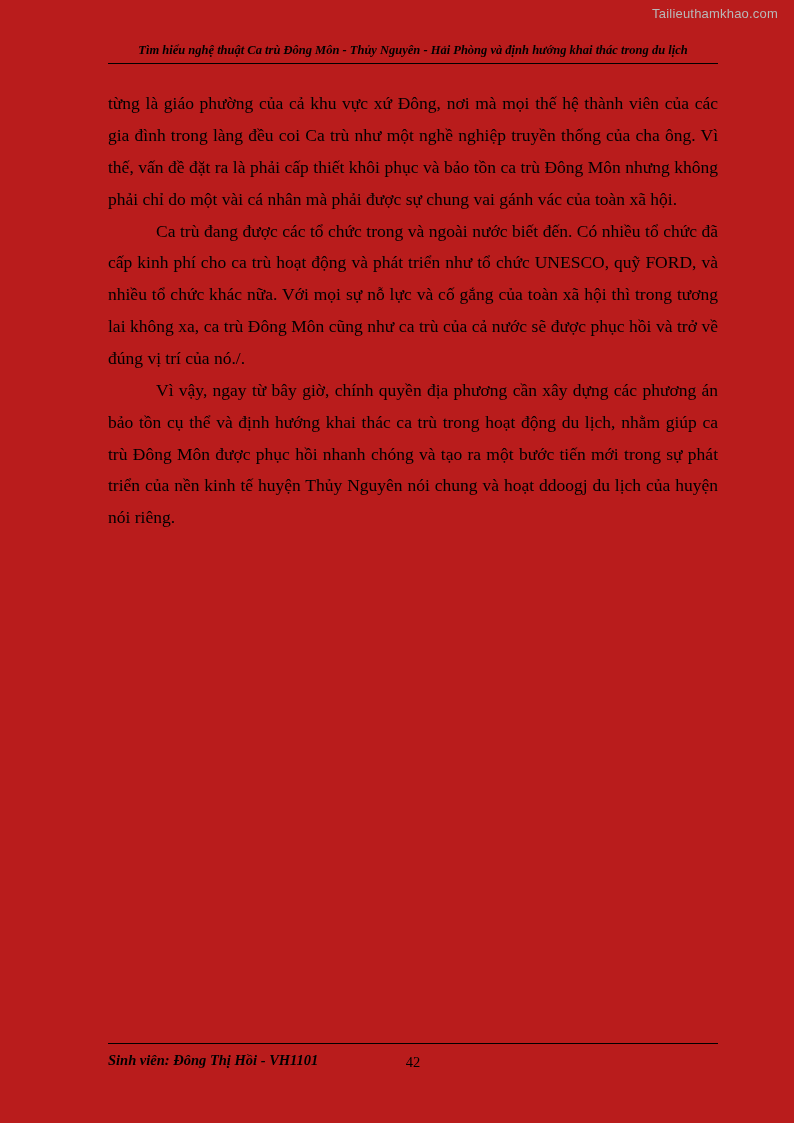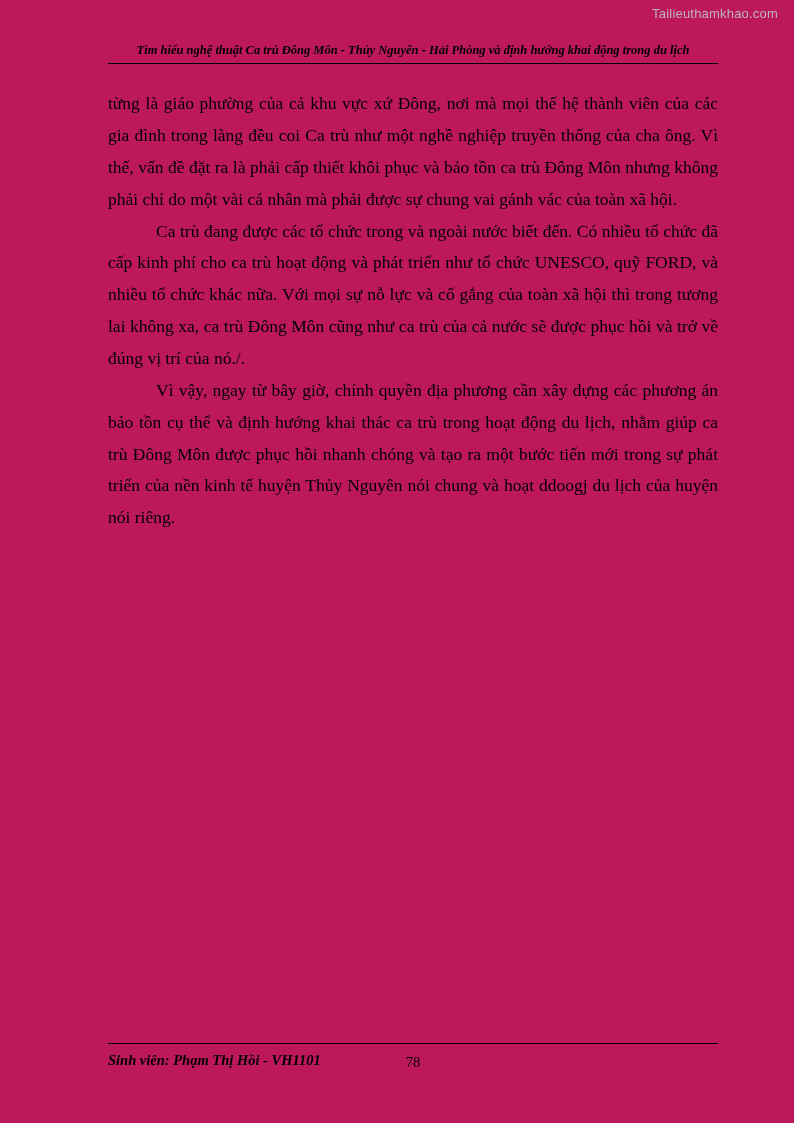--- a/index.html
+++ b/index.html
@@ -9,21 +9,21 @@
   body {
     width: 794px;
     height: 1123px;
     background: #d8d8d8;
     font-family: "Liberation Serif", serif;
   }
   .page {
     position: relative;
     width: 794px;
     height: 1123px;
-    background: #be185d;
+    background: #b91c1c;
     box-sizing: border-box;
     overflow: hidden;
   }
   .watermark {
     position: absolute;
     top: 6px;
     right: 16px;
     font-family: "Liberation Sans", sans-serif;
     font-size: 13px;
     color: #b8b8b8;
@@ -102,31 +102,31 @@
   }
 </style>
 </head>
 <body>
 
 <div class="page">
 
   <div class="watermark">Tailieuthamkhao.com</div>
 
   <div class="content">
-    <div class="header-title">Tìm hiểu nghệ thuật Ca trù Đông Môn - Thủy Nguyên - Hải Phòng và định hướng khai động trong du lịch</div>
+    <div class="header-title">Tìm hiểu nghệ thuật Ca trù Đông Môn - Thủy Nguyên - Hải Phòng và định hướng khai thác trong du lịch</div>
     <div class="header-rule"></div>
 
     <div class="body-text">
       <p class="noindent">từng là giáo phường của cả khu vực xứ Đông, nơi mà mọi thế hệ thành viên của các gia đình trong làng đều coi Ca trù như một nghề nghiệp truyền thống của cha ông. Vì thế, vấn đề đặt ra là phải cấp thiết khôi phục và bảo tồn ca trù Đông Môn nhưng không phải chỉ do một vài cá nhân mà phải được sự chung vai gánh vác của toàn xã hội.</p>
       <p>Ca trù đang được các tổ chức trong và ngoài nước biết đến. Có nhiều tổ chức đã cấp kinh phí cho ca trù hoạt động và phát triển như tổ chức UNESCO, quỹ FORD, và nhiều tổ chức khác nữa. Với mọi sự nỗ lực và cố gắng của toàn xã hội thì trong tương lai không xa, ca trù Đông Môn cũng như ca trù của cả nước sẽ được phục hồi và trở về đúng vị trí của nó./.</p>
       <p>Vì vậy, ngay từ bây giờ, chính quyền địa phương cần xây dựng các phương án bảo tồn cụ thể và định hướng khai thác ca trù trong hoạt động du lịch, nhằm giúp ca trù Đông Môn được phục hồi nhanh chóng và tạo ra một bước tiến mới trong sự phát triển của nền kinh tế huyện Thủy Nguyên nói chung và hoạt ddoogj du lịch của huyện nói riêng.</p>
     </div>
   </div>
 
   <div class="footer">
     <div class="footer-rule"></div>
     <div class="footer-row">
-      <div class="footer-left">Sinh viên: Phạm Thị Hồi - VH1101</div>
-      <div class="footer-page">78</div>
+      <div class="footer-left">Sinh viên: Đông Thị Hồi - VH1101</div>
+      <div class="footer-page">42</div>
     </div>
   </div>
 
 </div>
 
 </body></html>

